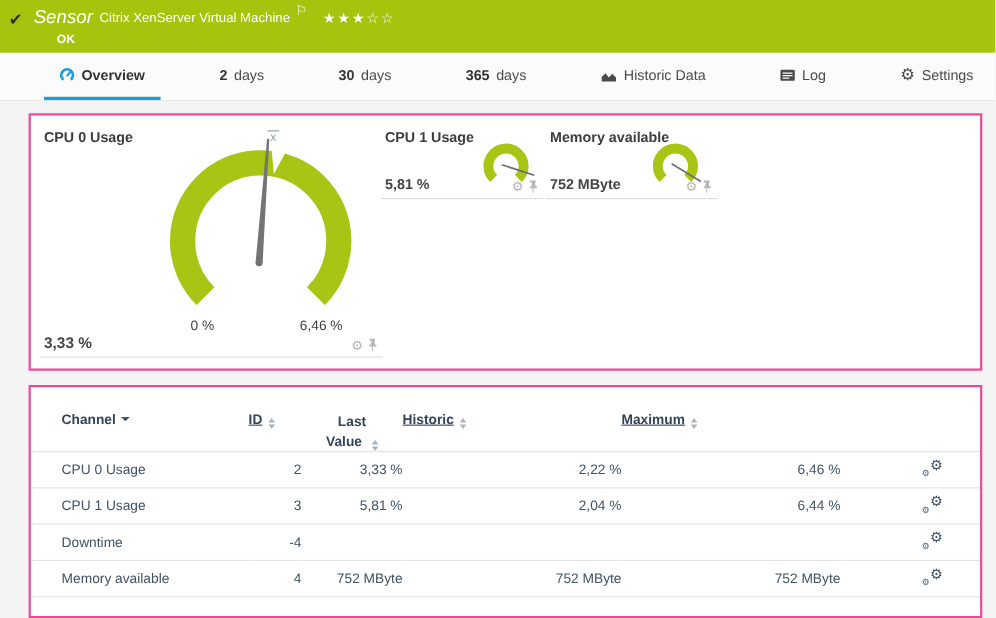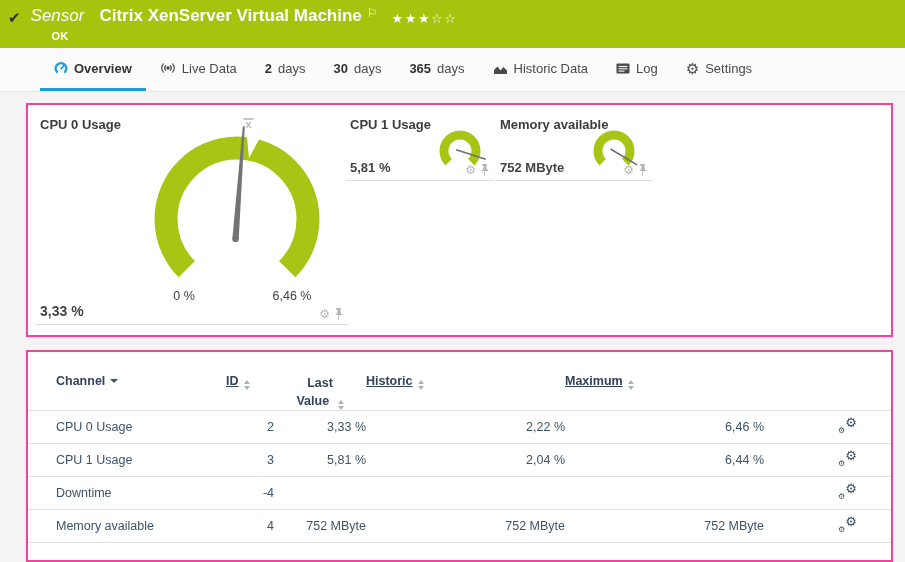--- a/index.html
+++ b/index.html
@@ -3,30 +3,30 @@
 <meta charset="utf-8">
 <style>
   * { margin:0; padding:0; box-sizing:border-box; }
   html,body { width:905px; height:562px; overflow:hidden;
     font-family:"Liberation Sans", sans-serif; background:#f4f4f4; }
 
   
   .topbar { height:48px; background:#a6c40d; color:#fff; display:flex; align-items:flex-start; padding:6px 10px 0 8px; }
   .check { font-size:15px; color:#2e2e2e; margin-top:3px; }
   .titleblock { margin-left:10px; }
-  .titleline { display:flex; align-items:flex-end; }
+  .titleline { display:flex; align-items:center; }
   .kind { font-style:italic; font-size:17px; }
-  .title { font-weight:bold; font-size:17px; margin-left:15px; white-space:nowrap; }
+  .title { font-weight:normal; font-size:12px; margin-left:6px; white-space:nowrap; }
   .flag { font-size:12px; margin-left:5px; position:relative; top:-6px; }
   .stars { margin-left:14px; font-size:13px; letter-spacing:1.5px; cursor:pointer; white-space:nowrap; }
   .status-ok { font-size:11px; font-weight:bold; margin:4px 0 0 21px; }
 
   
   .tabstrip { height:44px; background:#fbfbfb; border-bottom:1px solid #e7e7e7;
-    display:flex; align-items:stretch; padding:0 6px 0 40px; }
+    display:flex; justify-content:space-between; align-items:stretch; padding:0 6px 0 40px; }
   .tab { display:flex; align-items:center; gap:6px; padding:0 14px; font-size:13px; color:#4a4a4a; cursor:pointer; border-bottom:3px solid transparent; }
   .tab.active { border-bottom-color:#1e9dd8; color:#333; font-weight:bold; }
   .tab .num { font-weight:bold; color:#333; }
   .tab .glyph { font-size:15px; color:#4a4a4a; line-height:1; }
   .tab svg { display:block; }
 
   
   .card { background:#fff; border:2px solid #ec4899; box-shadow:0 1px 2px rgba(0,0,0,.09);
     margin:0 0 0 26px; width:867px; position:relative; }
   .card.gauges { margin-top:11px; height:234px; }
@@ -86,30 +86,20 @@
 
 <nav class="tabstrip">
   <div class="tab active">
     <svg width="14" height="14" viewBox="0 0 14 14">
       <path d="M2.9 10.8 A5.3 5.3 0 1 1 11.1 10.8" fill="none" stroke="#1e9dd8" stroke-width="2.5" stroke-linecap="round"></path>
       <line x1="7.1" y1="7.6" x2="10.6" y2="3.8" stroke="#1e9dd8" stroke-width="1.8" stroke-linecap="round"></line>
     </svg>
     <span>Overview</span>
   </div>
   <div class="tab">
-    <svg width="16" height="14" viewBox="0 0 16 14">
-      <circle cx="8" cy="7" r="1.7" fill="#4a4a4a"></circle>
-      <path d="M5.7 4.7 A3.3 3.3 0 0 0 5.7 9.3" fill="none" stroke="#4a4a4a" stroke-width="1.2" stroke-linecap="round"></path>
-      <path d="M3.4 2.9 A5.9 5.9 0 0 0 3.4 11.1" fill="none" stroke="#4a4a4a" stroke-width="1.2" stroke-linecap="round"></path>
-      <path d="M10.3 4.7 A3.3 3.3 0 0 1 10.3 9.3" fill="none" stroke="#4a4a4a" stroke-width="1.2" stroke-linecap="round"></path>
-      <path d="M12.6 2.9 A5.9 5.9 0 0 1 12.6 11.1" fill="none" stroke="#4a4a4a" stroke-width="1.2" stroke-linecap="round"></path>
-    </svg>
-    <span>Live Data</span>
-  </div>
-  <div class="tab">
     <span class="num">2</span>
     <span>days</span>
   </div>
   <div class="tab">
     <span class="num">30</span>
     <span>days</span>
   </div>
   <div class="tab">
     <span class="num">365</span>
     <span>days</span>

